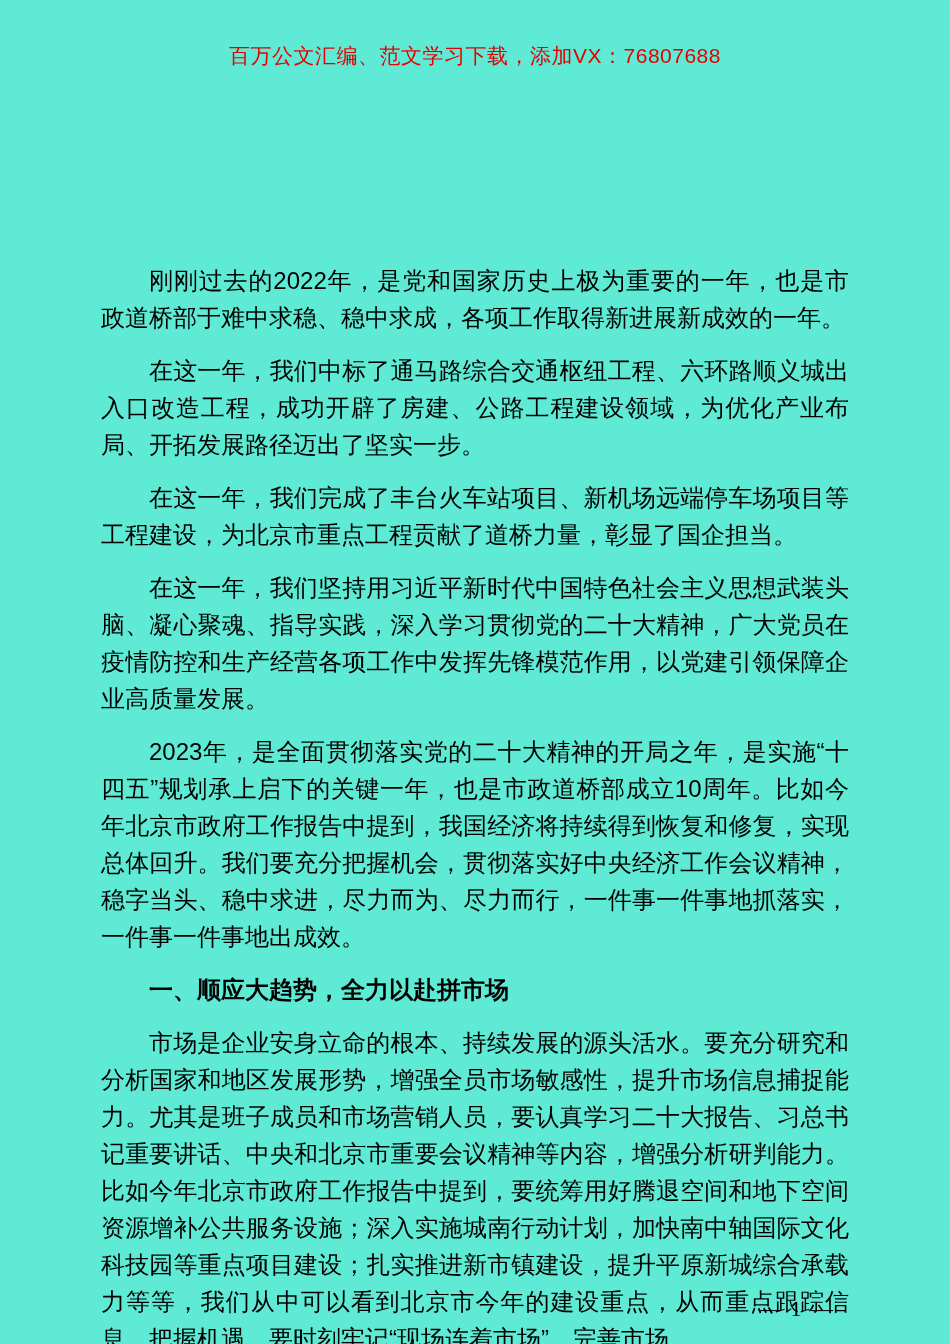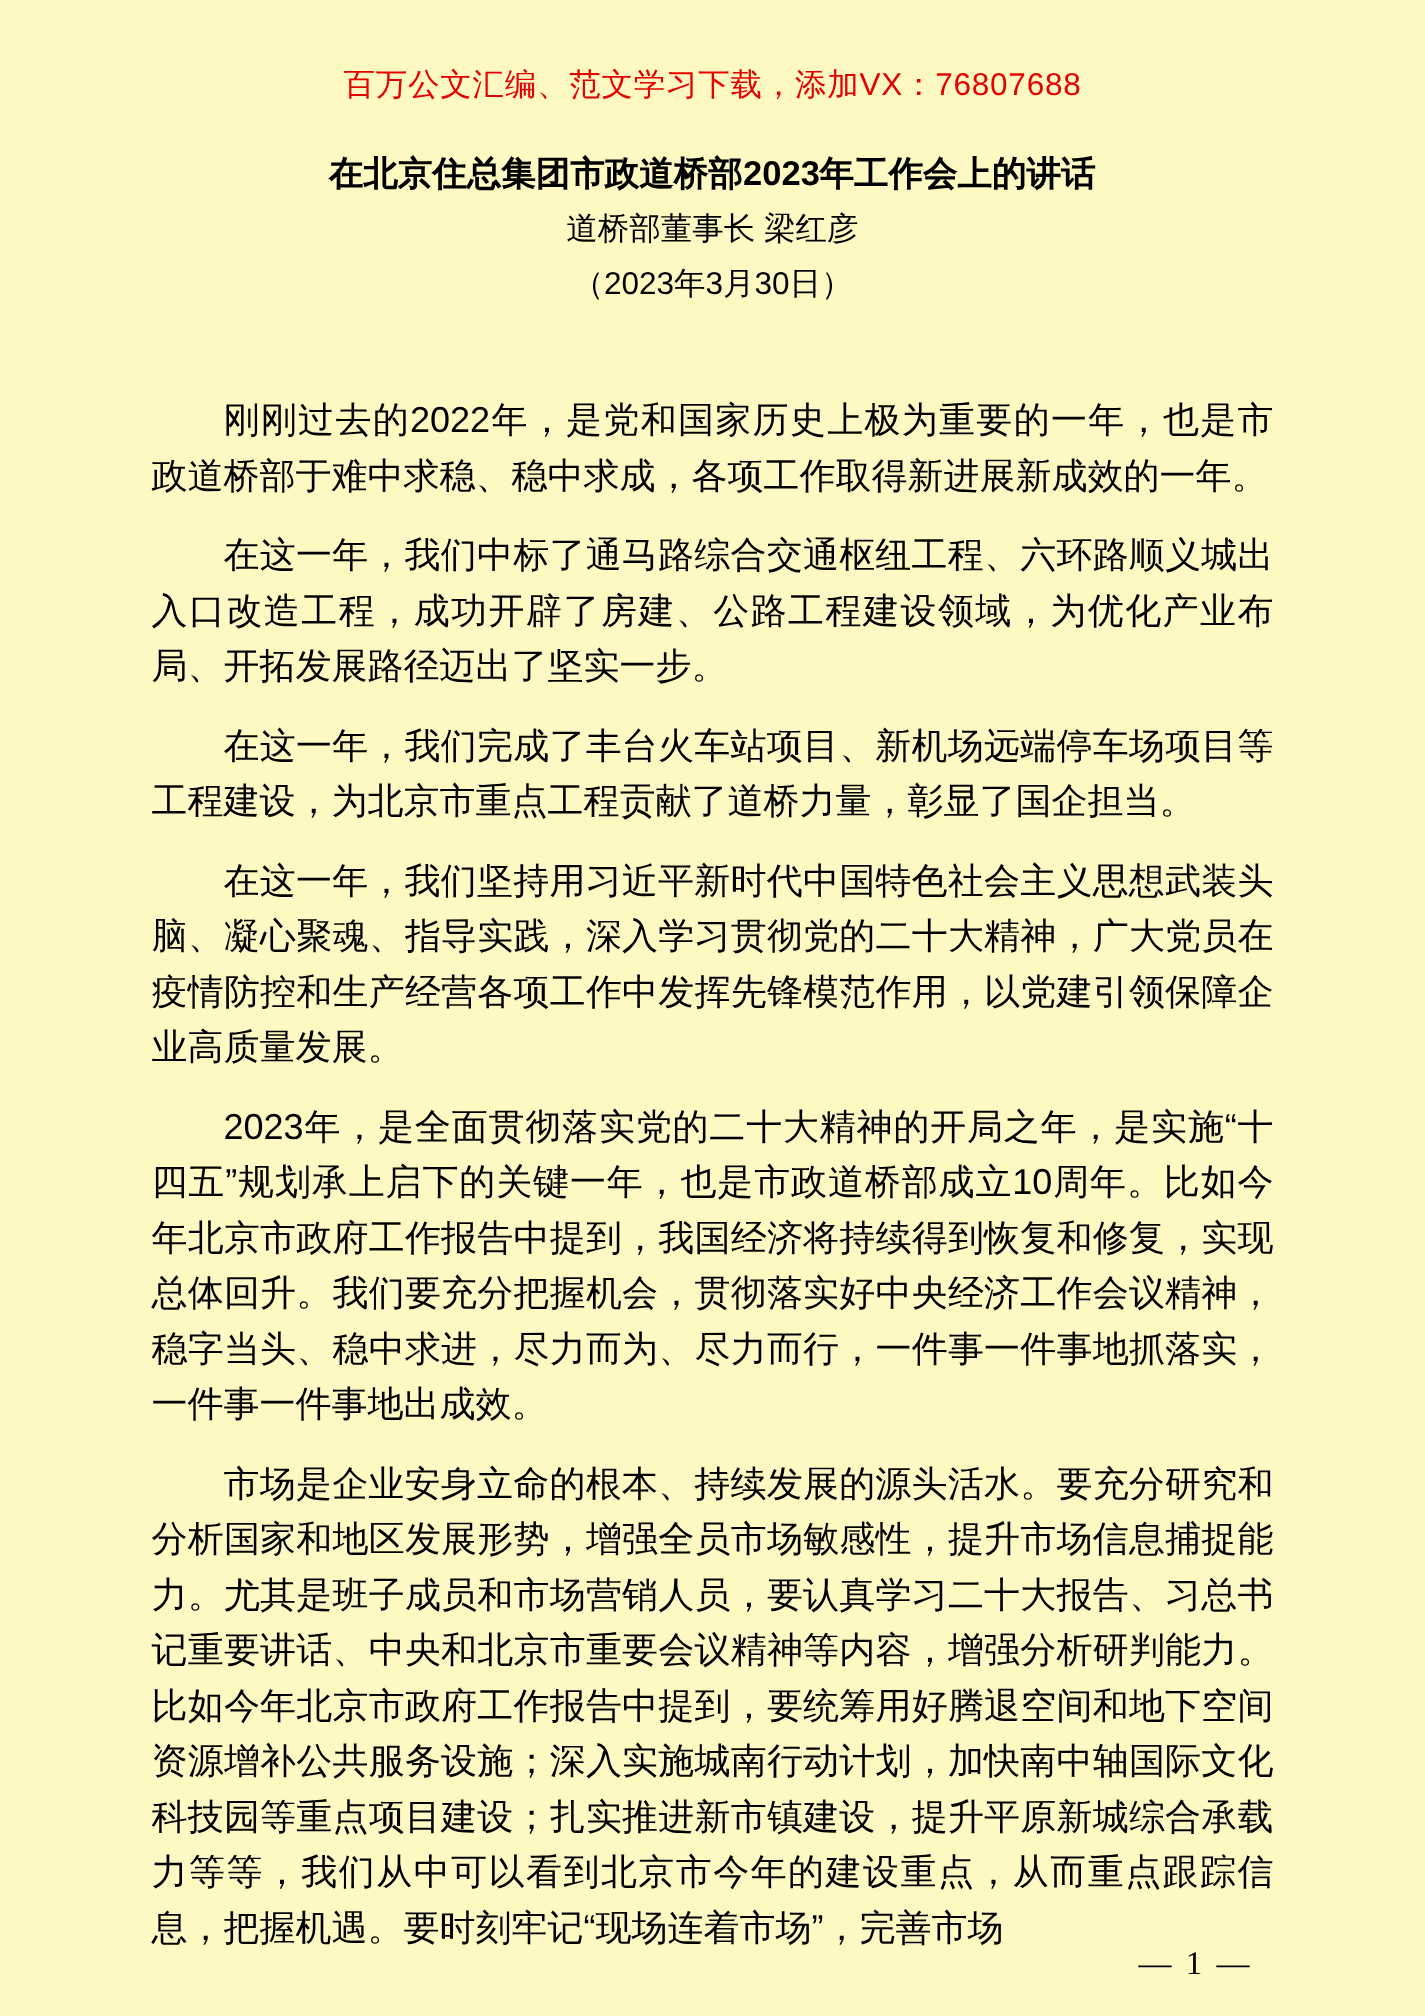--- a/index.html
+++ b/index.html
@@ -2,21 +2,21 @@
 <html><head>
 <meta charset="utf-8">
 <style>
   * { margin: 0; padding: 0; box-sizing: border-box; }
   html, body { background: #ffffff; }
   .page {
     position: relative;
     width: 950px;
     height: 1344px;
     margin: 0 auto;
-    background: #fef9c3;
+    background: #5eead4;
     overflow: hidden;
     color: #000000;
     font-family: "Liberation Sans", sans-serif;
   }
   .notice {
     position: absolute;
     top: 42px;
     left: 0;
     width: 100%;
     text-align: center;
@@ -71,30 +71,26 @@
     letter-spacing: 2px;
   }
 </style>
 </head>
 <body>
 
 <div class="page">
 
   <div class="notice">百万公文汇编、范文学习下载，添加VX：76807688</div>
 
-  <div class="title-block">
-    <div class="doc-title">在北京住总集团市政道桥部2023年工作会上的讲话</div>
-    <div class="doc-subtitle">道桥部董事长 梁红彦</div>
-    <div class="doc-date">（2023年3月30日）</div>
-  </div>
 
   <div class="body-text">
     <p>刚刚过去的2022年，是党和国家历史上极为重要的一年，也是市政道桥部于难中求稳、稳中求成，各项工作取得新进展新成效的一年。</p>
     <p>在这一年，我们中标了通马路综合交通枢纽工程、六环路顺义城出入口改造工程，成功开辟了房建、公路工程建设领域，为优化产业布局、开拓发展路径迈出了坚实一步。</p>
     <p>在这一年，我们完成了丰台火车站项目、新机场远端停车场项目等工程建设，为北京市重点工程贡献了道桥力量，彰显了国企担当。</p>
     <p>在这一年，我们坚持用习近平新时代中国特色社会主义思想武装头脑、凝心聚魂、指导实践，深入学习贯彻党的二十大精神，广大党员在疫情防控和生产经营各项工作中发挥先锋模范作用，以党建引领保障企业高质量发展。</p>
     <p>2023年，是全面贯彻落实党的二十大精神的开局之年，是实施“十四五”规划承上启下的关键一年，也是市政道桥部成立10周年。比如今年北京市政府工作报告中提到，我国经济将持续得到恢复和修复，实现总体回升。我们要充分把握机会，贯彻落实好中央经济工作会议精神，稳字当头、稳中求进，尽力而为、尽力而行，一件事一件事地抓落实，一件事一件事地出成效。</p>
+    <p class="heading">一、顺应大趋势，全力以赴拼市场</p>
     <p>市场是企业安身立命的根本、持续发展的源头活水。要充分研究和分析国家和地区发展形势，增强全员市场敏感性，提升市场信息捕捉能力。尤其是班子成员和市场营销人员，要认真学习二十大报告、习总书记重要讲话、中央和北京市重要会议精神等内容，增强分析研判能力。比如今年北京市政府工作报告中提到，要统筹用好腾退空间和地下空间资源增补公共服务设施；深入实施城南行动计划，加快南中轴国际文化科技园等重点项目建设；扎实推进新市镇建设，提升平原新城综合承载力等等，我们从中可以看到北京市今年的建设重点，从而重点跟踪信息，把握机遇。要时刻牢记“现场连着市场”，完善市场</p>
   </div>
 
   <div class="page-num">— 1 —</div>
 
 </div>
 
 </body></html>

